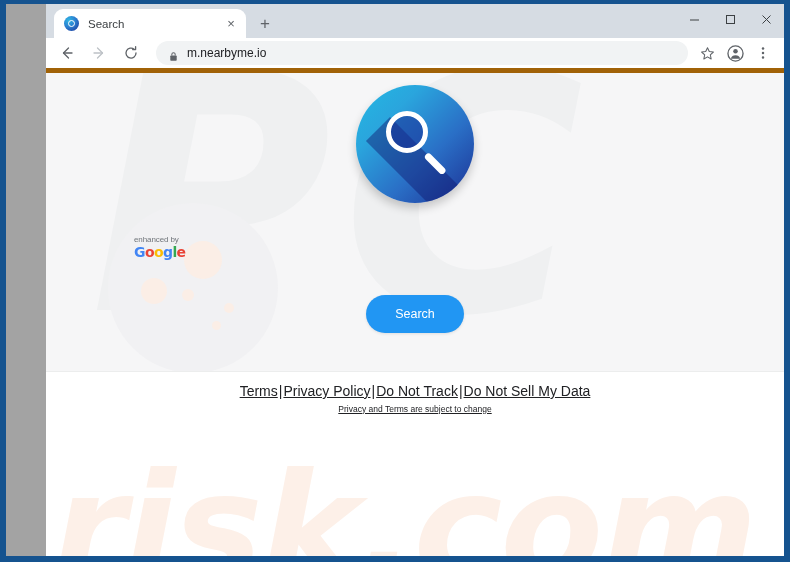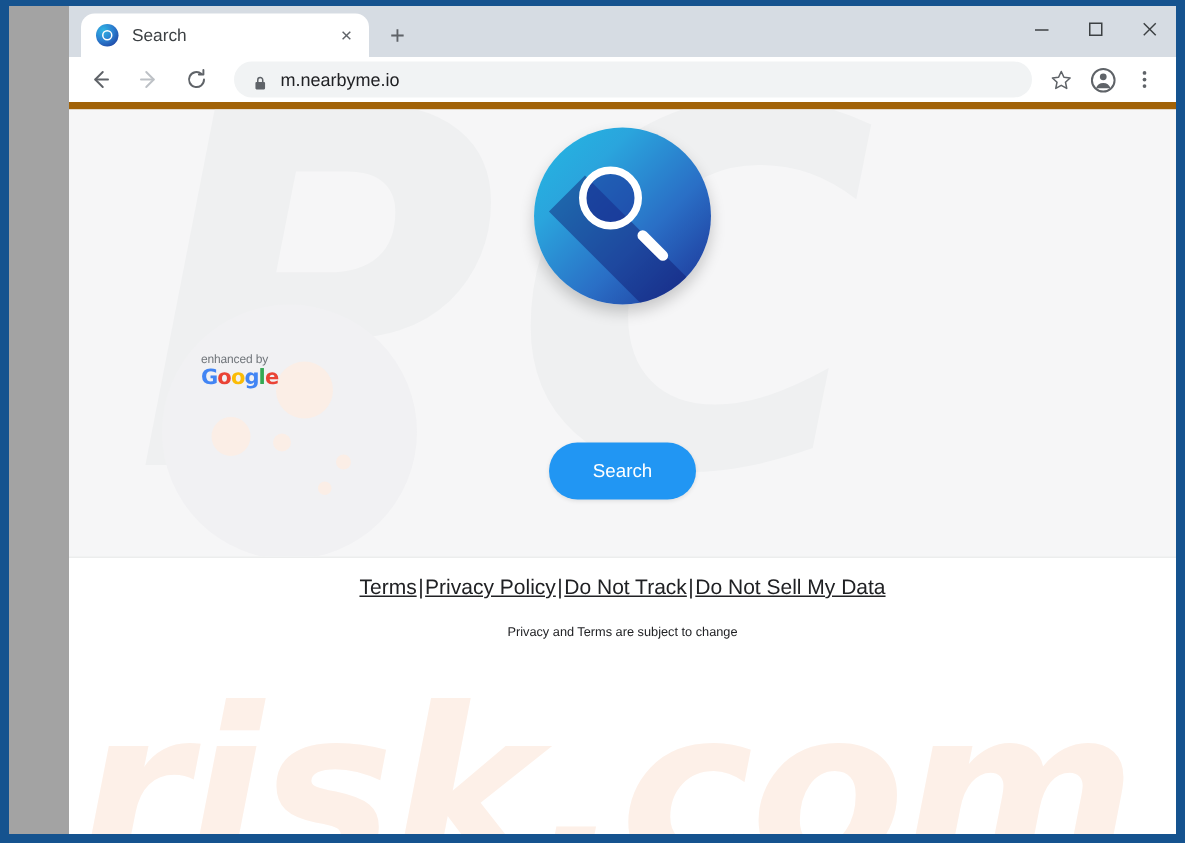--- a/index.html
+++ b/index.html
@@ -380,22 +380,23 @@
     line-height: 1.4;
   }
   .footer-links a {
     color: #202124;
     text-decoration: underline;
   }
   .footer-sep { text-decoration: none; padding: 0 1px; }
   .footer-note {
     font-size: 8.5px;
     color: #202124;
-    margin-top: 14px;
+    margin-top: 2px;
     line-height: 1.4;
+    text-decoration: underline;
   }
 </style>
 </head>
 <body>
 
 <div id="screen">
   <div id="window">
 
     <div class="tabstrip">
 

